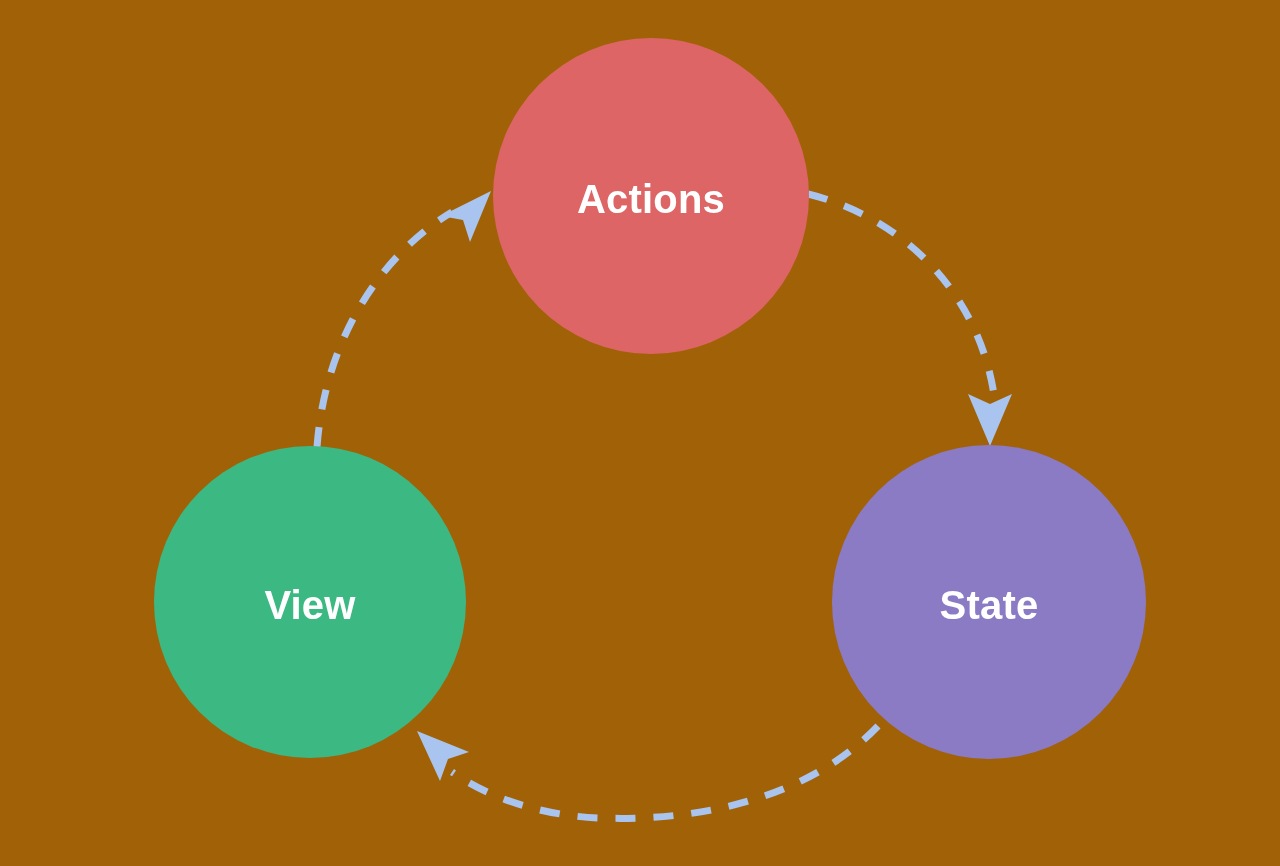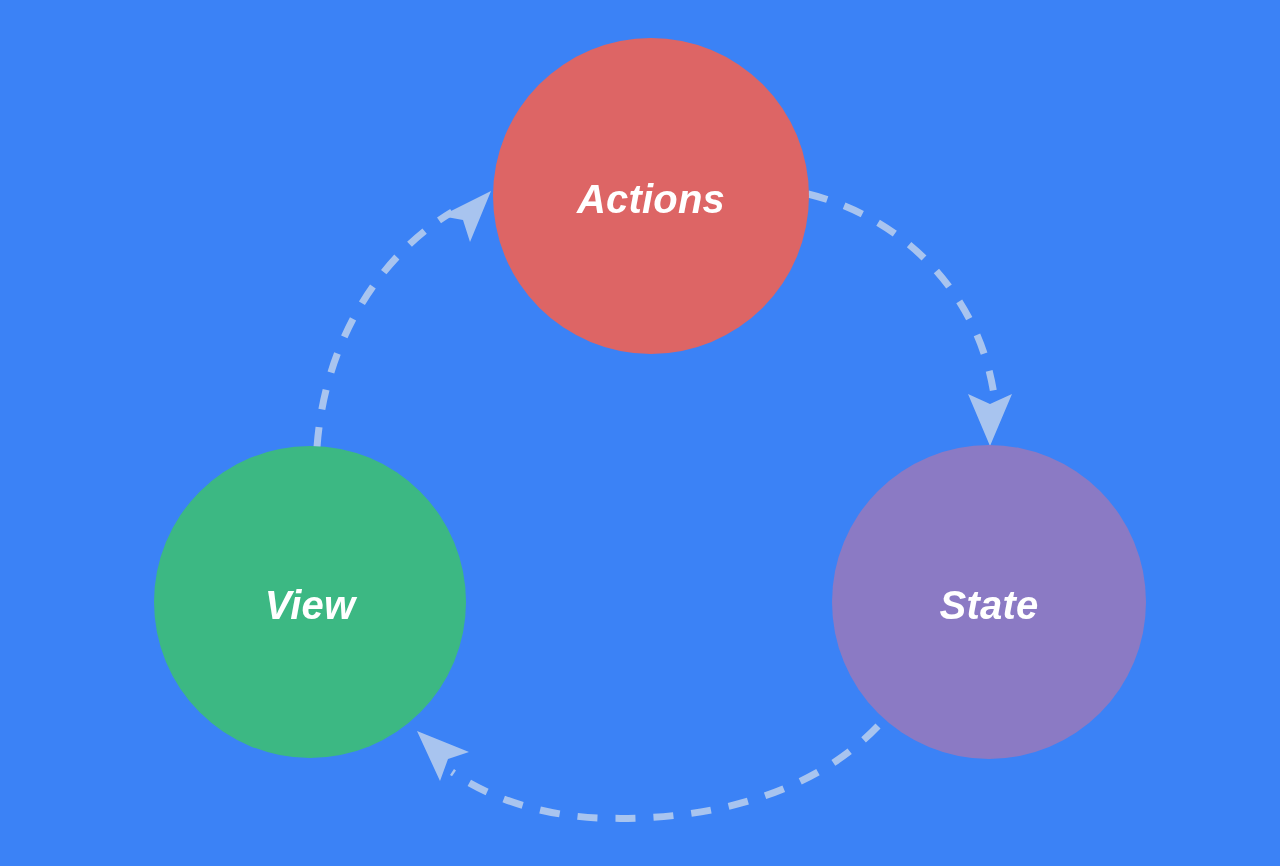--- a/index.html
+++ b/index.html
@@ -33,21 +33,21 @@
     font-weight: bold;
     font-size: 40px;
     text-anchor: middle;
     dominant-baseline: central;
     letter-spacing: 0.2px;
   }
 </style>
 </head>
 <body>
 
-<div id="diagram-root" style="background: #3b82f6; font-style: italic;">
+<div id="diagram-root" style="background: #a16207;">
 
   <svg id="flow-svg" viewBox="0 0 1280 866" xmlns="http://www.w3.org/2000/svg">
 
     <g>
 
       <g>
         <path class="edge-line edge-actions-to-state" d="M 808 194 C 905 218, 982 296, 995 402" fill="none" stroke-linecap="butt" stroke="#a8c4ef" stroke-width="7" stroke-dasharray="20 18"></path>
         <path class="edge-head edge-actions-to-state-head" d="M 990 446 L 1012 394 L 990 404 L 968 394 Z" fill="#a8c4ef"></path>
       </g>
 

